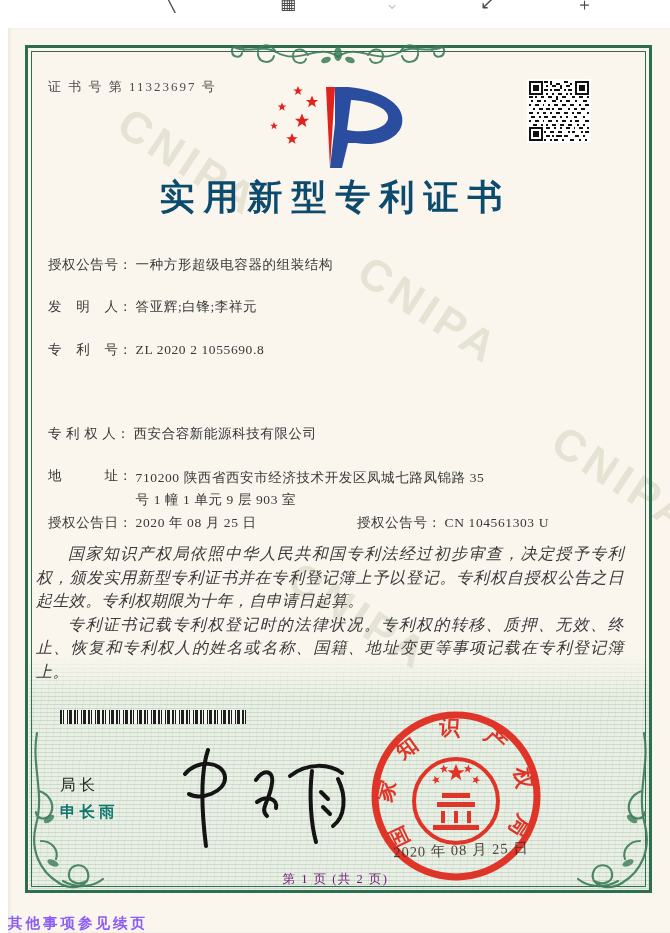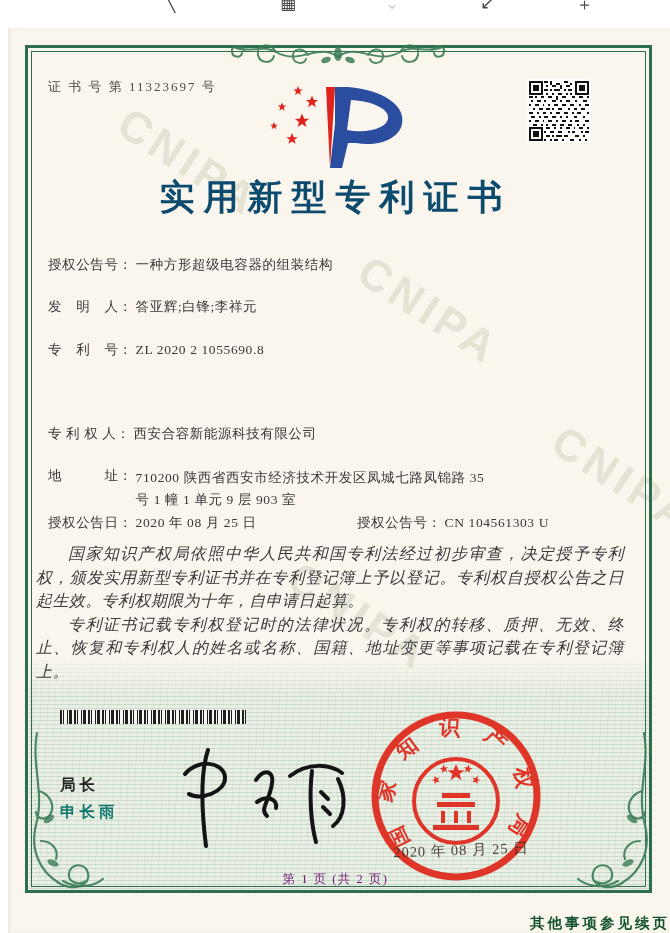--- a/index.html
+++ b/index.html
@@ -58,32 +58,32 @@
   .addrval span{display:block;}
   .pair2{position:absolute;left:309px;top:0;}
   
   .paras{position:absolute;left:28px;top:514px;width:588px;font-size:16px;
     line-height:23.5px;color:#3a3a3a;text-align:justify;font-style:italic;}
   .paras p{margin:0;text-indent:2em;letter-spacing:.4px;}
   
   .barcode{position:absolute;left:52px;top:682px;width:186px;height:14px;background:
     repeating-linear-gradient(90deg,#1e1e1e 0 2px,#f4f6f0 2px 3px,#1e1e1e 3px 4px,
       #f4f6f0 4px 7px,#1e1e1e 7px 8px,#f4f6f0 8px 9px,#1e1e1e 9px 12px,#f4f6f0 12px 14px);}
-  .dtitle{position:absolute;left:52px;top:747px;font-size:15.5px;font-weight:700;
+  .dtitle{position:absolute;left:52px;top:747px;font-size:15.5px;font-weight:400;
     letter-spacing:4px;color:#222;}
   .dname{position:absolute;left:52px;top:774px;font-size:15.5px;font-weight:700;
     letter-spacing:4px;color:#0f766e;}
   .sig{position:absolute;left:162px;top:716px;}
   .seal{position:absolute;left:359px;top:679px;opacity:.94;}
   .sealdate{position:absolute;left:370px;top:813px;width:166px;text-align:center;
     font-size:14.5px;color:rgba(58,42,36,.88);letter-spacing:1px;transform:rotate(-2deg);}
   .pagefoot{position:absolute;left:17px;top:843px;width:621px;text-align:center;
     font-size:12.5px;color:#701a75;letter-spacing:1.5px;}
-  .contnote{position:absolute;left:0;top:886px;width:662px;text-align:right;
-    font-size:14.5px;font-weight:700;color:#14532d;letter-spacing:3px;}
+  .contnote{position:absolute;left:0;top:886px;width:662px;text-align:left;
+    font-size:14.5px;font-weight:700;color:#8b5cf6;letter-spacing:3px;}
 </style>
 </head>
 <body>
 
 <div class="toolbar">
   <span class="tbi" style="left:165px">╲</span>
   <span class="tbi" style="left:280px">▦</span>
   <span class="tbi light" style="left:385px">⌄</span>
   <span class="tbi" style="left:480px">↙</span>
   <span class="tbi" style="left:576px">＋</span>

